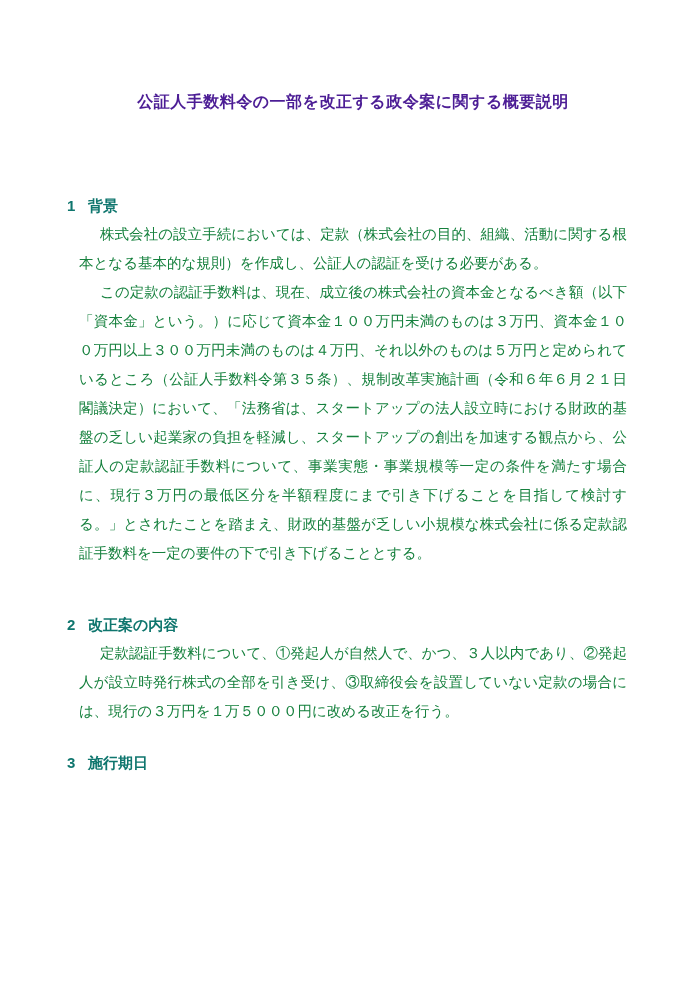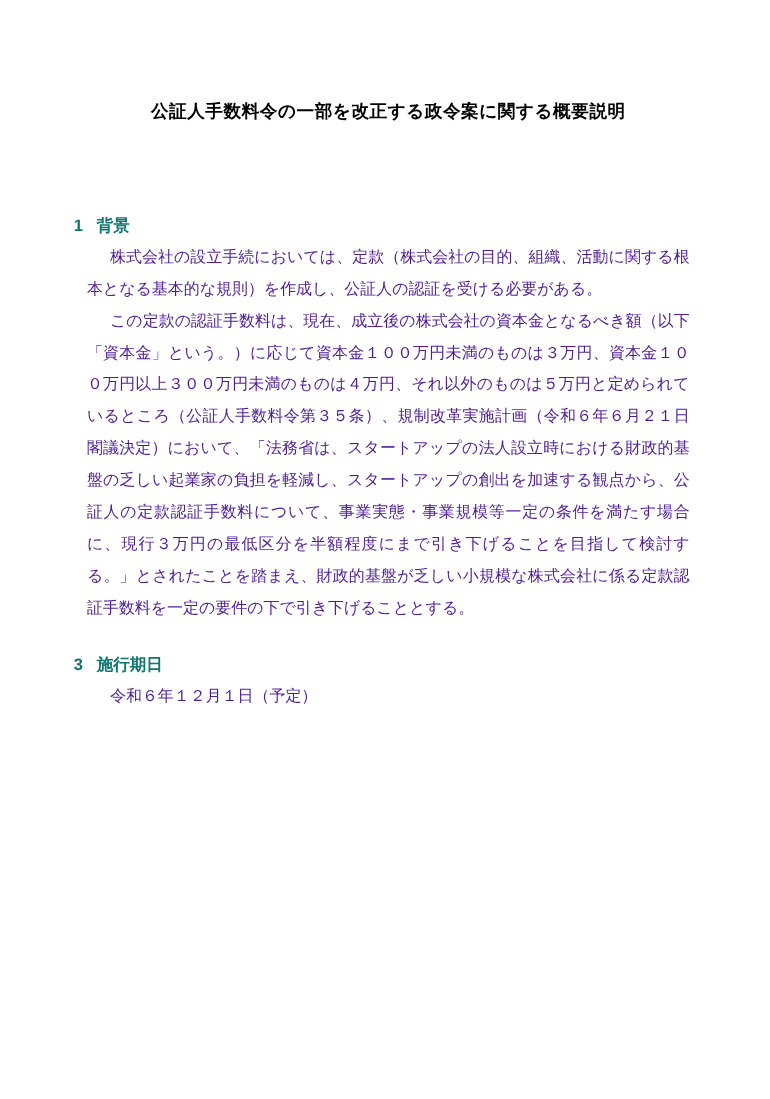--- a/index.html
+++ b/index.html
@@ -17,21 +17,21 @@
     overflow: hidden;
   }
   .doc-title {
     margin: 0;
     font-family: "Liberation Sans", "DejaVu Sans", sans-serif;
     font-weight: bold;
     font-size: 16px;
     line-height: 20px;
     letter-spacing: 0.5px;
     text-align: center;
-    color: #000000;
+    color: #4c1d95;
   }
   .doc-section {
     margin: 0;
   }
   .sec-1 { margin-top: 79px; }
   .sec-2 { margin-top: 42px; }
   .sec-3 { margin-top: 22px; }
   .section-heading {
     margin: 0 0 0 -12px;
     font-family: "Liberation Sans", "DejaVu Sans", sans-serif;
@@ -42,21 +42,21 @@
   }
   .sec-num {
     display: inline-block;
     width: 21px;
   }
   .body-para {
     margin: 0;
     font-family: "Liberation Serif", "DejaVu Serif", serif;
     font-size: 14.5px;
     line-height: 29px;
-    color: #4c1d95;
+    color: #15803d;
     text-align: justify;
     text-justify: inter-character;
     text-indent: 21px;
     word-break: normal;
     line-break: strict;
   }
 </style>
 </head>
 <body>
 
@@ -65,21 +65,26 @@
   <h1 class="doc-title">公証人手数料令の一部を改正する政令案に関する概要説明</h1>
 
   <section class="doc-section sec-1">
     <h2 class="section-heading">
       <span class="sec-num">1</span><span class="sec-title">背景</span>
     </h2>
     <p class="body-para">株式会社の設立手続においては、定款（株式会社の目的、組織、活動に関する根本となる基本的な規則）を作成し、公証人の認証を受ける必要がある。</p>
     <p class="body-para">この定款の認証手数料は、現在、成立後の株式会社の資本金となるべき額（以下「資本金」という。）に応じて資本金１００万円未満のものは３万円、資本金１００万円以上３００万円未満のものは４万円、それ以外のものは５万円と定められているところ（公証人手数料令第３５条）、規制改革実施計画（令和６年６月２１日閣議決定）において、「法務省は、スタートアップの法人設立時における財政的基盤の乏しい起業家の負担を軽減し、スタートアップの創出を加速する観点から、公証人の定款認証手数料について、事業実態・事業規模等一定の条件を満たす場合に、現行３万円の最低区分を半額程度にまで引き下げることを目指して検討する。」とされたことを踏まえ、財政的基盤が乏しい小規模な株式会社に係る定款認証手数料を一定の要件の下で引き下げることとする。</p>
   </section>
 
+  <section class="doc-section sec-2">
+    <h2 class="section-heading">
+      <span class="sec-num">2</span><span class="sec-title">改正案の内容</span>
+    </h2>
+    <p class="body-para">定款認証手数料について、①発起人が自然人で、かつ、３人以内であり、②発起人が設立時発行株式の全部を引き受け、③取締役会を設置していない定款の場合には、現行の３万円を１万５０００円に改める改正を行う。</p>
+  </section>
 
   <section class="doc-section sec-3">
     <h2 class="section-heading">
       <span class="sec-num">3</span><span class="sec-title">施行期日</span>
     </h2>
-    <p class="body-para">令和６年１２月１日（予定）</p>
   </section>
 
 </div>
 
 </body></html>

